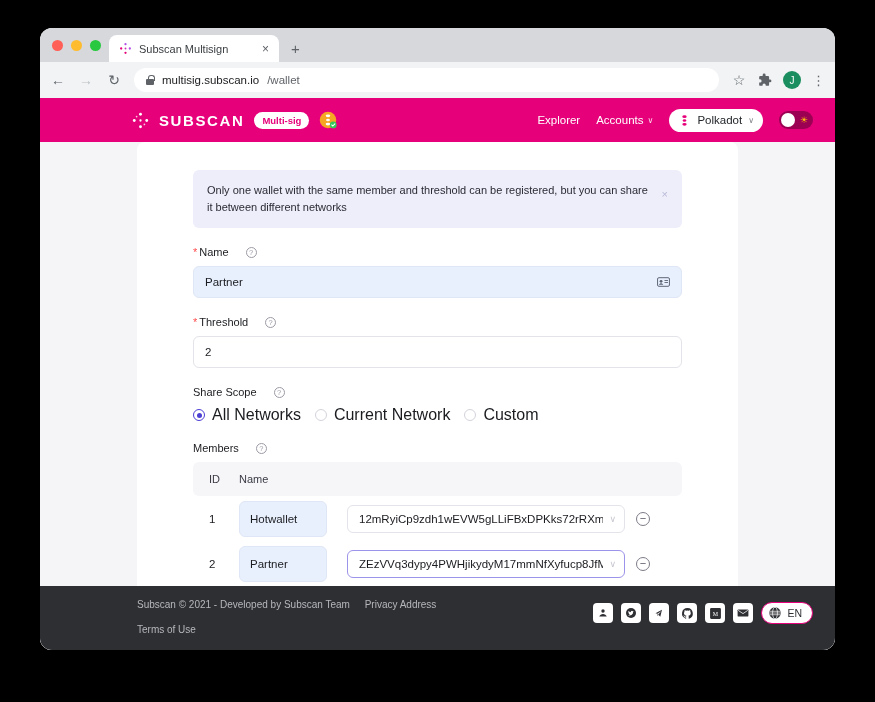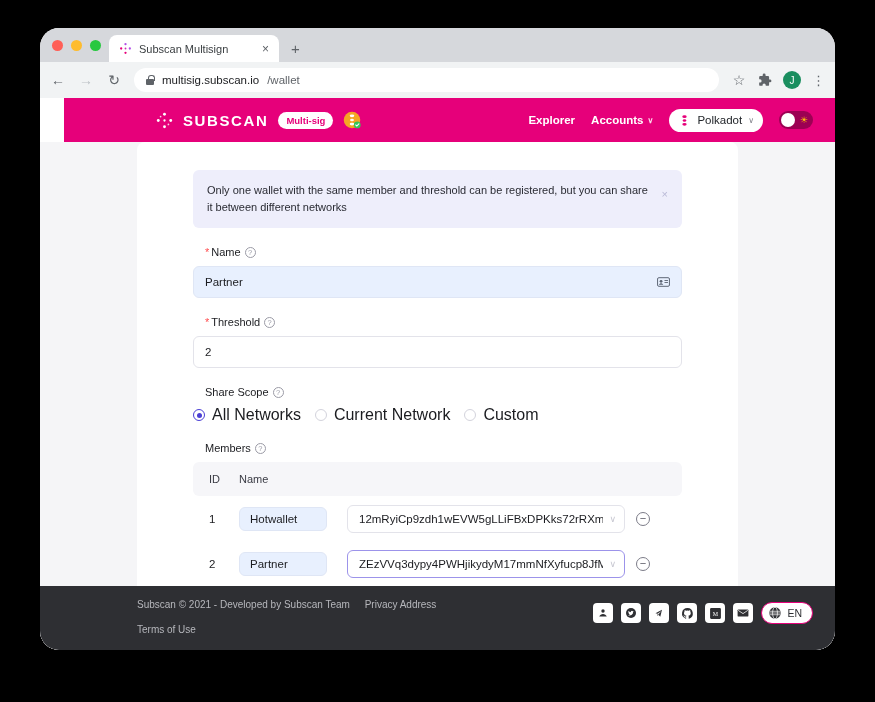--- a/index.html
+++ b/index.html
@@ -9,21 +9,21 @@
     font-family: "Liberation Sans", sans-serif;
     overflow: hidden;
   }
 
   
   .window {
     position: absolute;
     left: 40px; top: 28px;
     width: 795px; height: 622px;
     background: #ffffff;
-    border-radius: 19px;
+    border-radius: 12px;
     overflow: hidden;
     box-shadow: 0 10px 40px rgba(0,0,0,.55);
     display: flex; flex-direction: column;
   }
 
   
   .tabstrip {
     height: 34px;
     background: #d6d8dc;
     display: flex; align-items: flex-end;
@@ -91,21 +91,21 @@
   }
   .tb-icons { display: flex; align-items: center; gap: 11px; }
   .avatar {
     width: 18px; height: 18px; border-radius: 50%;
     background: #1a8e5f; color: #fff;
     font-size: 10px; display: flex; align-items: center; justify-content: center;
   }
   .kebab { color: #5f6368; font-size: 13px; letter-spacing: 0; line-height: 1; }
 
   
-  .page { flex: 1; position: relative; background: #fff; overflow: hidden; padding-left: 24px; }
+  .page { flex: 1; position: relative; background: #fff; overflow: hidden; }
 
   .site-header {
     height: 44px;
     background: #e6007a;
     display: flex; align-items: center;
     padding: 0 22px 0 92px;
     position: relative;
   }
   .brand { display: flex; align-items: center; gap: 10px; }
   .wordmark {
@@ -117,21 +117,21 @@
     font-size: 9.5px; font-weight: bold;
     padding: 3px 8px; border-radius: 9px;
     white-space: nowrap;
   }
   .chain-avatar { width: 18px; height: 18px; position: relative; }
 
   .nav-right {
     margin-left: auto;
     display: flex; align-items: center; gap: 16px;
   }
-  .nav-link { color: #fff; font-size: 11.5px; display: flex; align-items: center; gap: 4px; font-weight: bold; }
+  .nav-link { color: #fff; font-size: 11.5px; display: flex; align-items: center; gap: 4px; }
   .caret { font-size: 8px; opacity: .85; }
   .chain-select {
     background: #fff; border-radius: 14px;
     height: 23px; padding: 0 9px;
     display: flex; align-items: center; gap: 6px;
     font-size: 11.5px; color: #22252a;
   }
   .chain-dot { width: 13px; height: 13px; flex: none; }
   .toggle {
     width: 34px; height: 18px; border-radius: 10px;
@@ -170,23 +170,22 @@
     display: flex; align-items: flex-start; gap: 10px;
     font-size: 11px; color: #2a2b33;
     line-height: 1.55;
   }
   .alert-text { flex: 1; }
   .alert-close { color: #b9b9d6; font-size: 11px; line-height: 1.4; padding-top: 5px; }
 
   .field { margin-top: 18px; }
   .label {
     font-size: 11px; color: #1b1c20;
-    display: flex; align-items: center; gap: 4px;
+    display: flex; align-items: center; gap: 17px;
     margin-bottom: 8px;
-    margin-left: 12px;
   }
   .req { color: #ff4d4f; margin-right: 2px; }
   .help {
     width: 11px; height: 11px; border-radius: 50%;
     border: 1px solid #9b9ba6; color: #9b9ba6;
     font-size: 7.5px; line-height: 9px; text-align: center;
     flex: none;
   }
   .input {
     height: 32px; border-radius: 6px;
@@ -227,21 +226,21 @@
   .col-addr { flex: 1; }
 
   .trow {
     display: flex; align-items: center;
     height: 45px;
     padding: 0 6px;
     font-size: 11.5px; color: #1b1c20;
   }
   .trow .col-id { color: #1b1c20; }
   .name-input {
-    width: 88px; height: 24px;
+    width: 88px; height: 36px;
     background: #e8f0fe; border: 1px solid #dfe6f5;
     border-radius: 6px;
     display: flex; align-items: center;
     padding: 0 10px;
     font-size: 11.5px; color: #1b1c20;
   }
   .addr-wrap { display: flex; align-items: center; gap: 11px; flex: 1; margin-left: 8px; }
   .addr-select {
     flex: 1; max-width: 278px; height: 28px;
     border: 1px solid #e3e3ea; border-radius: 6px;

